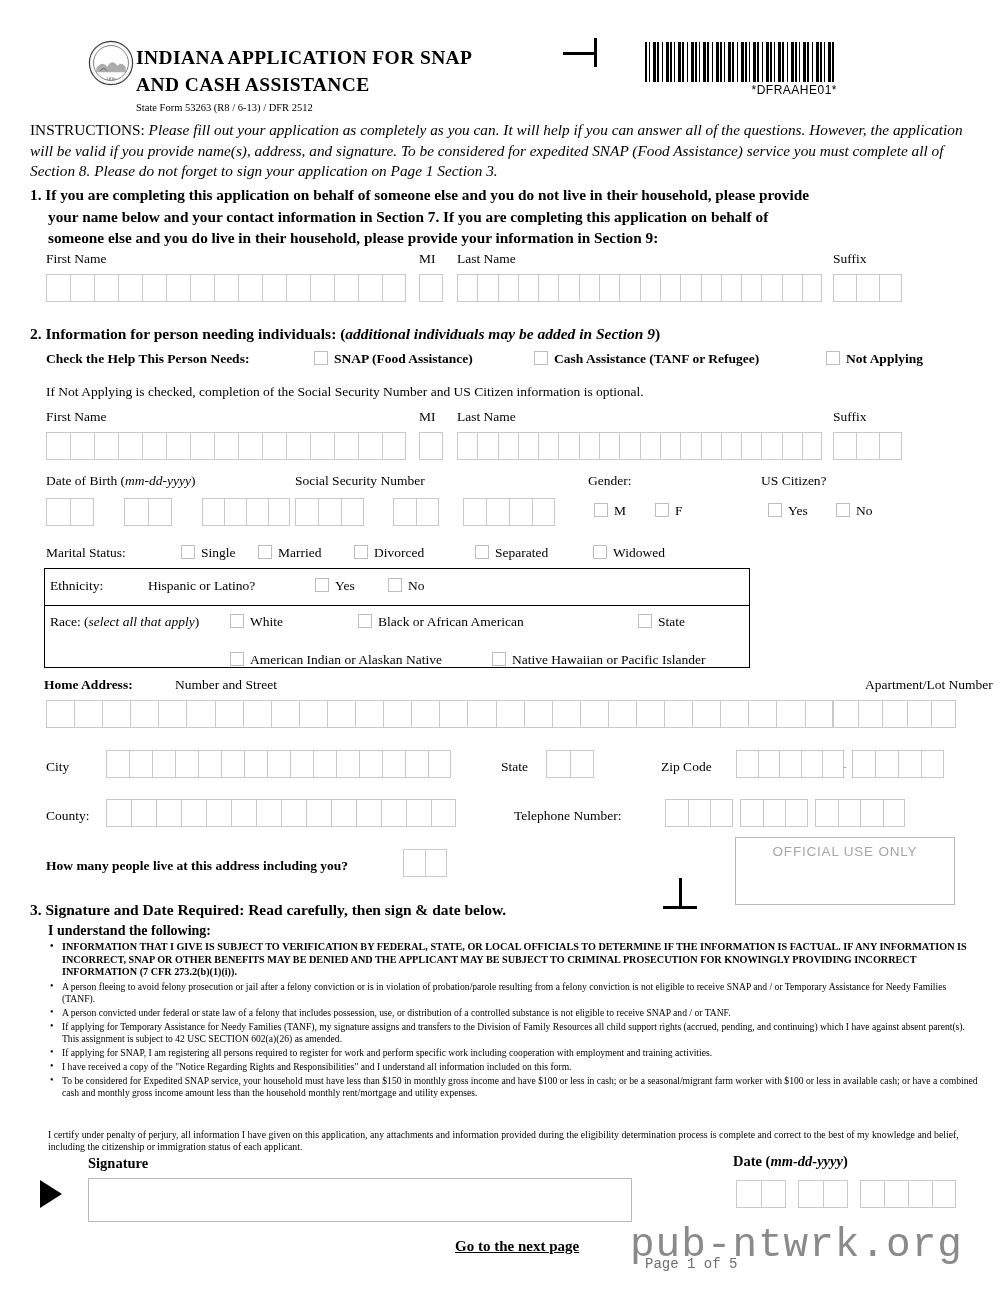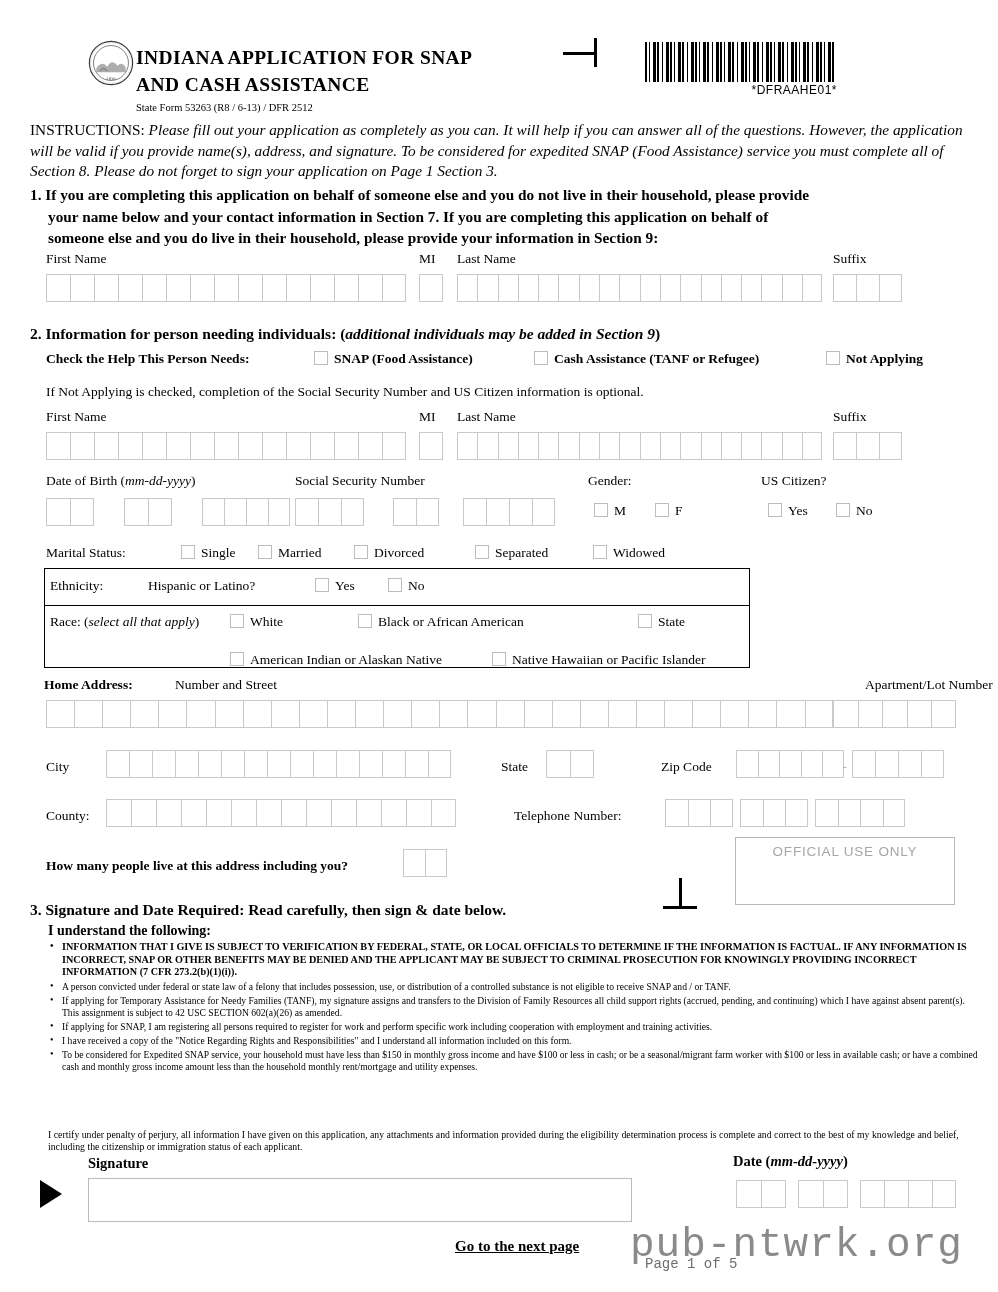--- a/index.html
+++ b/index.html
@@ -436,20 +436,21 @@
   </div>
   <div class="regmark reg2">
       <span class="h"></span>
       <span class="v"></span>
     </div>
 
   <div class="s3head">3. Signature and Date Required: Read carefully, then sign &amp; date below.</div>
   <div class="s3sub">I understand the following:</div>
   <div class="bullets" id="bullets">
       <div class="blt strong">INFORMATION THAT I GIVE IS SUBJECT TO VERIFICATION BY FEDERAL, STATE, OR LOCAL OFFICIALS TO DETERMINE IF THE INFORMATION IS FACTUAL. IF ANY INFORMATION IS INCORRECT, SNAP OR OTHER BENEFITS MAY BE DENIED AND THE APPLICANT MAY BE SUBJECT TO CRIMINAL PROSECUTION FOR KNOWINGLY PROVIDING INCORRECT INFORMATION (7 CFR 273.2(b)(1)(i)).</div>
+      <div class="blt">A person fleeing to avoid felony prosecution or jail after a felony conviction or is in violation of probation/parole resulting from a felony conviction is not eligible to receive SNAP and / or Temporary Assistance for Needy Families (TANF).</div>
       <div class="blt">A person convicted under federal or state law of a felony that includes possession, use, or distribution of a controlled substance is not eligible to receive SNAP and / or TANF.</div>
       <div class="blt">If applying for Temporary Assistance for Needy Families (TANF), my signature assigns and transfers to the Division of Family Resources all child support rights (accrued, pending, and continuing) which I have against absent parent(s).   This assignment is subject to 42 USC SECTION 602(a)(26) as amended.</div>
       <div class="blt">If applying for SNAP, I am registering all persons required to register for work and perform specific work including cooperation with employment and training activities.</div>
       <div class="blt">I have received a copy of the "Notice Regarding Rights and Responsibilities" and I understand all information included on this form.</div>
       <div class="blt">To be considered for Expedited SNAP service, your household must have less than $150 in monthly gross income and have $100 or less in cash; or be a seasonal/migrant farm worker with $100 or less in available cash; or have a combined cash and monthly gross income amount less than the household monthly rent/mortgage and utility expenses.</div>
     </div>
 
   <div class="certify">I certify under penalty of perjury, all information I have given on this application, any attachments and information provided during the eligibility determination process is complete and correct to the best of my knowledge and belief, including the citizenship or immigration status of each applicant.</div>
   <div class="sig-label">Signature</div>
   <div class="date-label">

